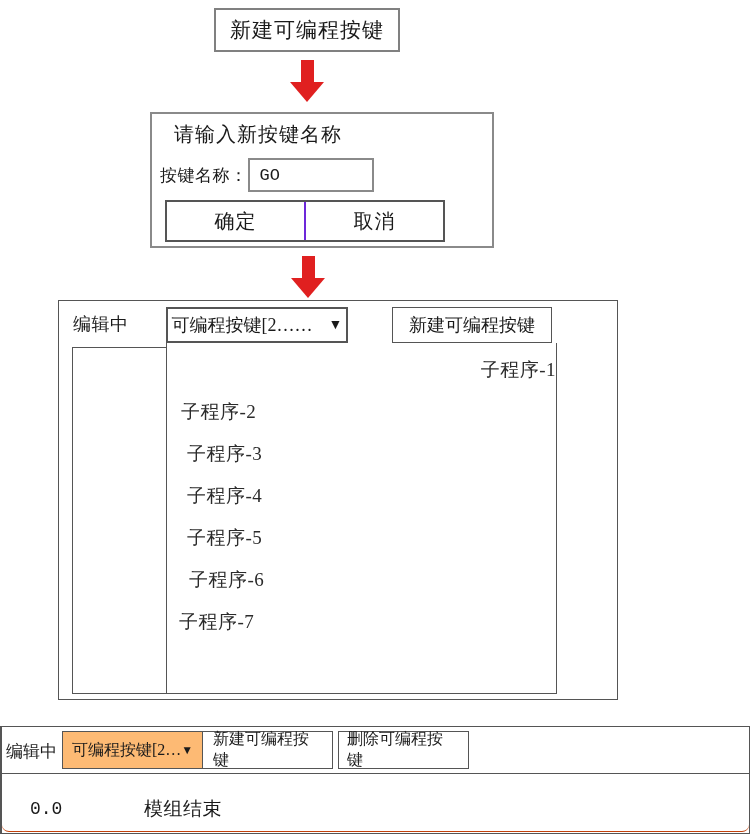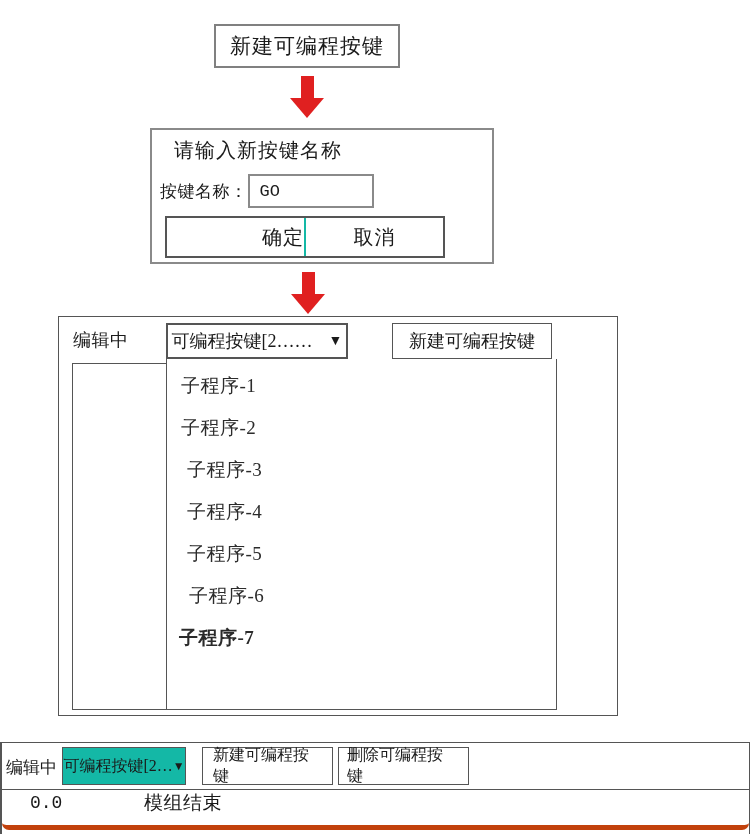--- a/index.html
+++ b/index.html
@@ -10,21 +10,21 @@
   body {
     width: 750px;
     height: 834px;
     position: relative;
     font-family: "Liberation Serif", "DejaVu Serif", serif;
     color: #1a1a1a;
     overflow: hidden;
   }
 
   
-  .abs { position: absolute; box-sizing: border-box; margin-top: 16px; }
+  .abs { position: absolute; box-sizing: border-box; }
 
   
   .step1 {
     left: 214px; top: 8px; width: 186px; height: 44px;
     border: 2px solid #808080;
     background: #ffffff;
     display: flex; align-items: center; justify-content: center;
     font-size: 21px;
     letter-spacing: 1px;
   }
@@ -82,21 +82,21 @@
     display: flex;
     background: #ffffff;
     box-sizing: border-box;
   }
   .dialog-btn {
     flex: 1;
     display: flex; align-items: center; justify-content: center;
     font-size: 20px;
     letter-spacing: 1px;
   }
-  .dialog-btn.ok { border-right: 2px solid #14b8a6; justify-content: flex-end; }
+  .dialog-btn.ok { border-right: 2px solid #6d28d9; }
 
   
   .panel {
     left: 58px; top: 300px; width: 560px; height: 400px;
     border: 1px solid #555555;
     background: #ffffff;
   }
   .panel-toolbar {
     position: absolute; left: 0; top: 0; right: 0; height: 42px;
   }
@@ -159,42 +159,42 @@
   .bottom-toolbar {
     position: absolute; left: 0; top: 0; right: 0; height: 46px;
     border-bottom: 1px solid #555555;
   }
   .bottom-editing-label {
     position: absolute; left: 4px; top: 13px;
     font-size: 17px;
   }
   .bottom-dropdown {
     position: absolute; left: 60px; top: 4px;
-    width: 124px; height: 38px;
-    border: 1px solid #555555;
-    background: #14b8a6;
+    width: 141px; height: 38px;
+    border: 1px solid #555555;
+    background: #fdba74;
     display: flex; align-items: center; justify-content: center;
     font-size: 16px;
     box-sizing: border-box;
   }
   .bottom-dropdown .caret { font-size: 12px; }
   .bottom-btn {
     position: absolute; top: 4px; height: 38px;
     border: 1px solid #555555;
     background: #ffffff;
     display: flex; align-items: center; justify-content: center;
     font-size: 16px;
     box-sizing: border-box;
     padding: 0 10px;
   }
   .bottom-btn-new { left: 200px; width: 131px; }
   .bottom-btn-del { left: 336px; width: 131px; padding-left: 8px; }
   .bottom-row {
-    position: absolute; left: 0; top: 38px; right: 0; height: 44px;
-    border-bottom: 5px solid #c2410c;
+    position: absolute; left: 0; top: 60px; right: 0; height: 44px;
+    border-bottom: 1px solid #c2410c;
     display: flex; align-items: center; border-radius: 7px;
   }
   .bottom-row-num {
     position: absolute; left: 28px;
     font-size: 18px;
     font-family: "Liberation Mono", "DejaVu Sans Mono", monospace;
   }
   .bottom-row-text {
     position: absolute; left: 142px;
     font-size: 19px;
@@ -247,39 +247,39 @@
     </div>
 
     <div class="panel-newkey-btn">
       <span>新建可编程按键</span>
     </div>
   </div>
 
   <div class="panel-leftcol"></div>
 
   <div class="panel-list" id="panel-list">
-      <div class="list-item" style="padding-left: 14px;">
+      <div class="list-item" style="padding-left: 14px; justify-content: flex-end;">
         <span>子程序-1</span>
       </div>
       <div class="list-item" style="padding-left: 14px;">
         <span>子程序-2</span>
       </div>
       <div class="list-item" style="padding-left: 20px;">
         <span>子程序-3</span>
       </div>
       <div class="list-item" style="padding-left: 20px; font-family: Liberation Serif, serif;">
         <span>子程序-4</span>
       </div>
       <div class="list-item" style="padding-left: 20px;">
         <span>子程序-5</span>
       </div>
       <div class="list-item" style="padding-left: 22px;">
         <span>子程序-6</span>
       </div>
-      <div class="list-item" style="padding-left: 12px; font-weight: bold;">
+      <div class="list-item" style="padding-left: 12px;">
         <span>子程序-7</span>
       </div>
     </div>
 </div>
 
 <div class="abs bottom">
 
   <div class="bottom-toolbar">
     <span class="bottom-editing-label">编辑中</span>
 

